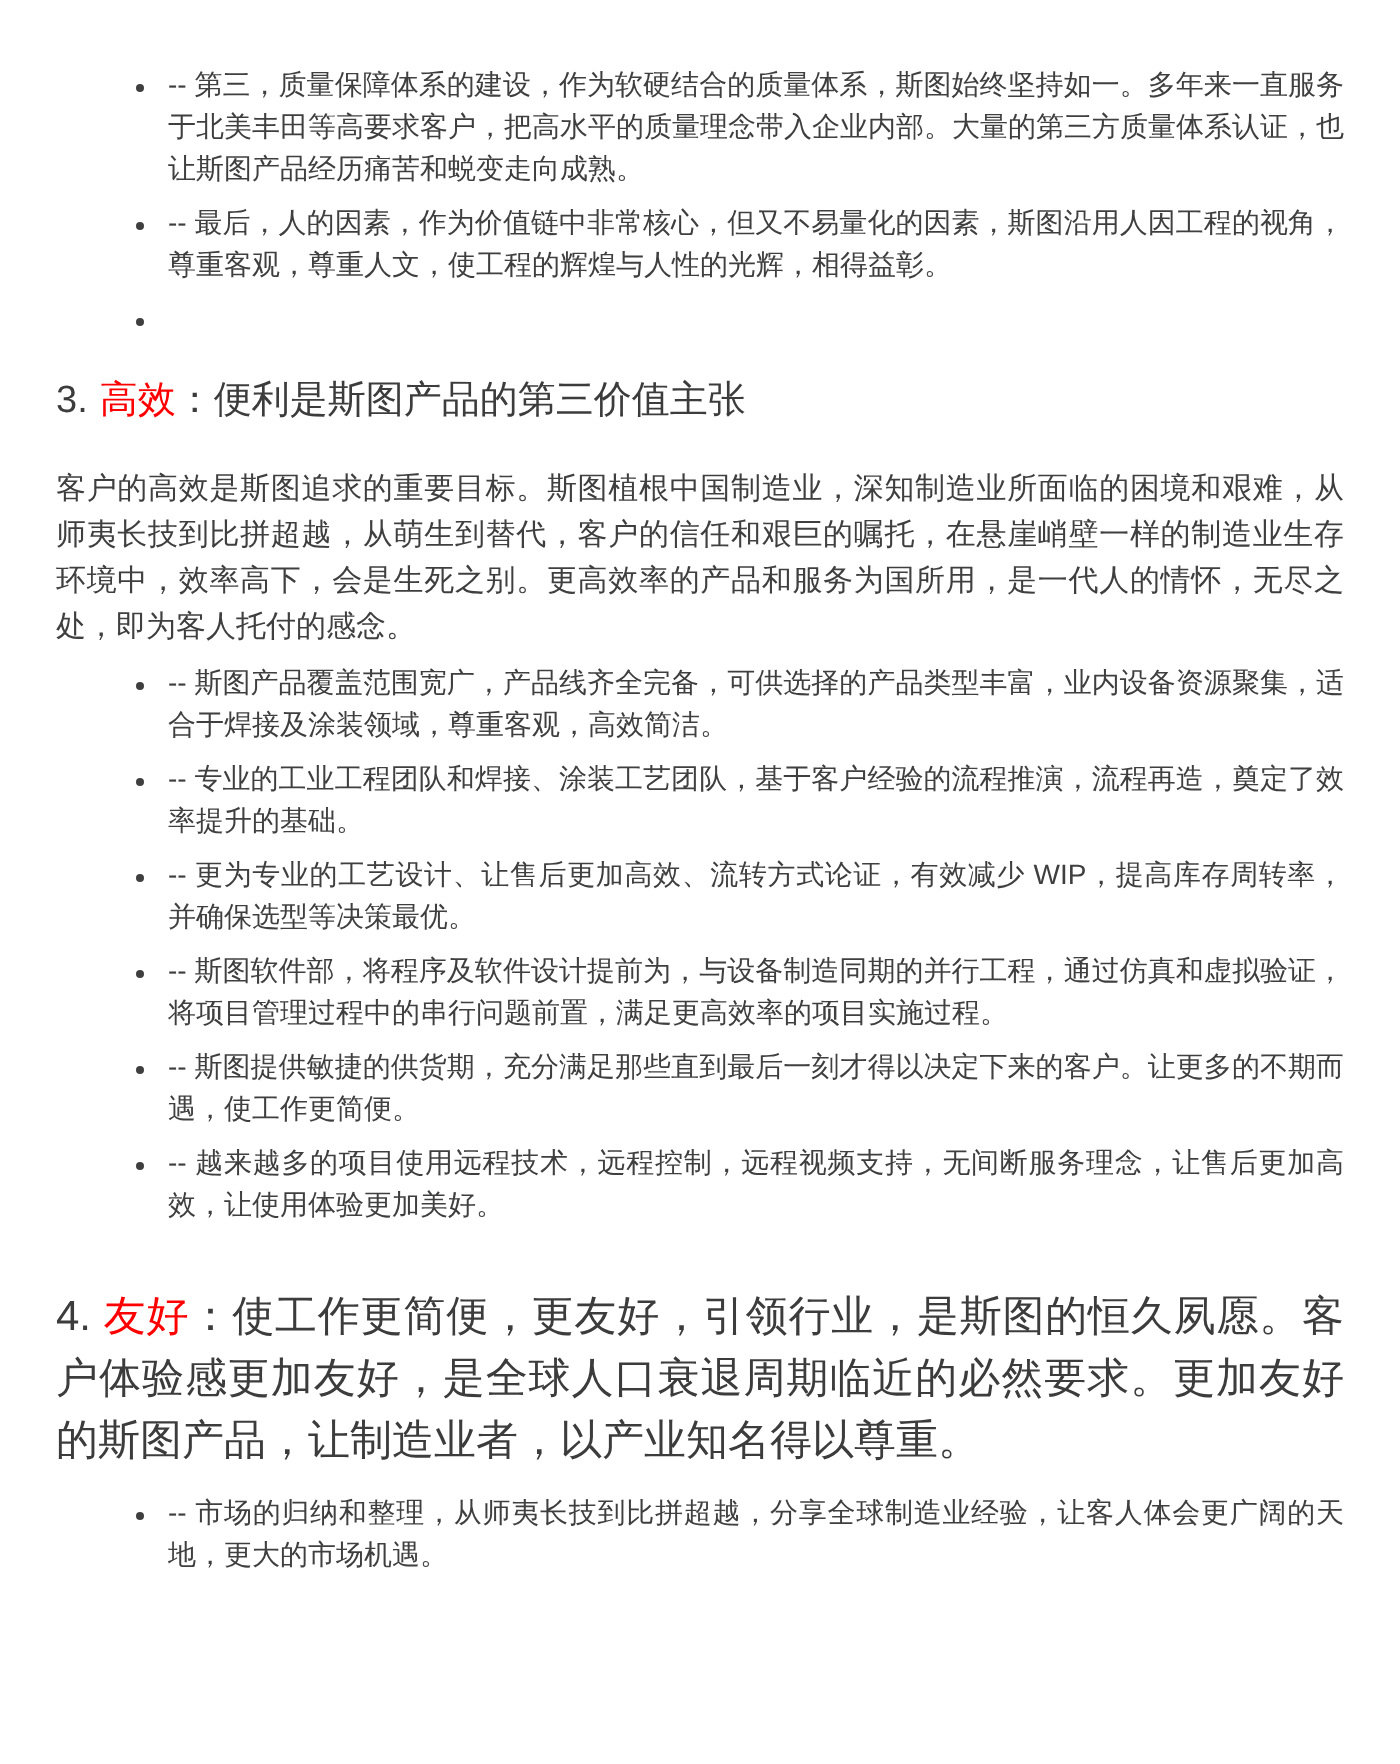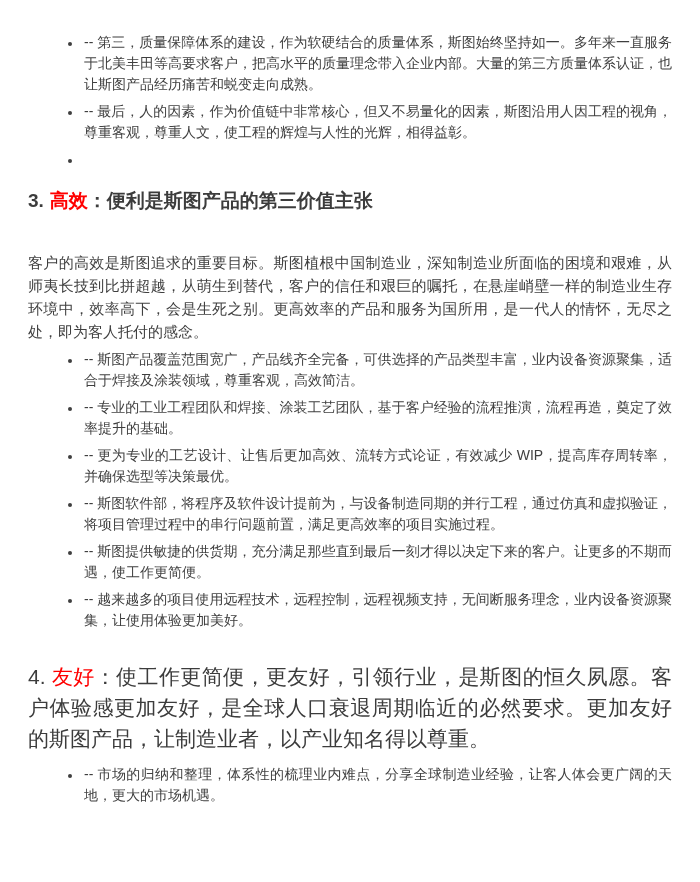--- a/index.html
+++ b/index.html
@@ -32,21 +32,21 @@
     min-height: 21px;
   }
   ul.blist li::marker {
     color: #3f3f3f;
     font-size: 12px;
   }
   .h3 {
     margin: 17px 0 18px 0;
     font-size: 19px;
     line-height: 28px;
-    font-weight: 700;
+    font-weight: 400;
     color: #3c3c3c;
   }
   .h4 {
     margin: 30px 0 10px 0;
     font-size: 21px;
     line-height: 31px;
     font-weight: 400;
     color: #3c3c3c;
     text-align: justify;
   }
@@ -56,21 +56,21 @@
   .red {
     color: #ff0000;
   }
   p.para {
     margin: 0 0 6px 0;
     font-size: 15px;
     line-height: 23px;
     text-align: justify;
   }
   p.para.lead-gap {
-    margin-top: 36px;
+    margin-top: 18px;
   }
   .list-gap-top {
     margin-top: 17px;
   }
 </style>
 </head>
 <body>
 
 <div class="page">
 
@@ -84,22 +84,22 @@
 
   <p class="para lead-gap">客户的高效是斯图追求的重要目标。斯图植根中国制造业，深知制造业所面临的困境和艰难，从师夷长技到比拼超越，从萌生到替代，客户的信任和艰巨的嘱托，在悬崖峭壁一样的制造业生存环境中，效率高下，会是生死之别。更高效率的产品和服务为国所用，是一代人的情怀，无尽之处，即为客人托付的感念。</p>
 
 
   <ul class="blist list-gap-top">
     <li>-- 斯图产品覆盖范围宽广，产品线齐全完备，可供选择的产品类型丰富，业内设备资源聚集，适合于焊接及涂装领域，尊重客观，高效简洁。</li>
     <li>-- 专业的工业工程团队和焊接、涂装工艺团队，基于客户经验的流程推演，流程再造，奠定了效率提升的基础。</li>
     <li>-- 更为专业的工艺设计、让售后更加高效、流转方式论证，有效减少 WIP，提高库存周转率，并确保选型等决策最优。</li>
     <li>-- 斯图软件部，将程序及软件设计提前为，与设备制造同期的并行工程，通过仿真和虚拟验证，将项目管理过程中的串行问题前置，满足更高效率的项目实施过程。</li>
     <li>-- 斯图提供敏捷的供货期，充分满足那些直到最后一刻才得以决定下来的客户。让更多的不期而遇，使工作更简便。</li>
-    <li>-- 越来越多的项目使用远程技术，远程控制，远程视频支持，无间断服务理念，业内设备资源聚集，让使用体验更加美好。</li>
+    <li>-- 越来越多的项目使用远程技术，远程控制，远程视频支持，无间断服务理念，让售后更加高效，让使用体验更加美好。</li>
   </ul>
 
   <div class="h4"><span class="num">4.</span><span class="red">友好</span><span>：使工作更简便，更友好，引领行业，是斯图的恒久夙愿。客户体验感更加友好，是全球人口衰退周期临近的必然要求。更加友好的斯图产品，让制造业者，以产业知名得以尊重。</span></div>
 
   <ul class="blist">
-    <li>-- 市场的归纳和整理，体系性的梳理业内难点，分享全球制造业经验，让客人体会更广阔的天地，更大的市场机遇。</li>
+    <li>-- 市场的归纳和整理，从师夷长技到比拼超越，分享全球制造业经验，让客人体会更广阔的天地，更大的市场机遇。</li>
   </ul>
 
 </div>
 
 </body></html>

